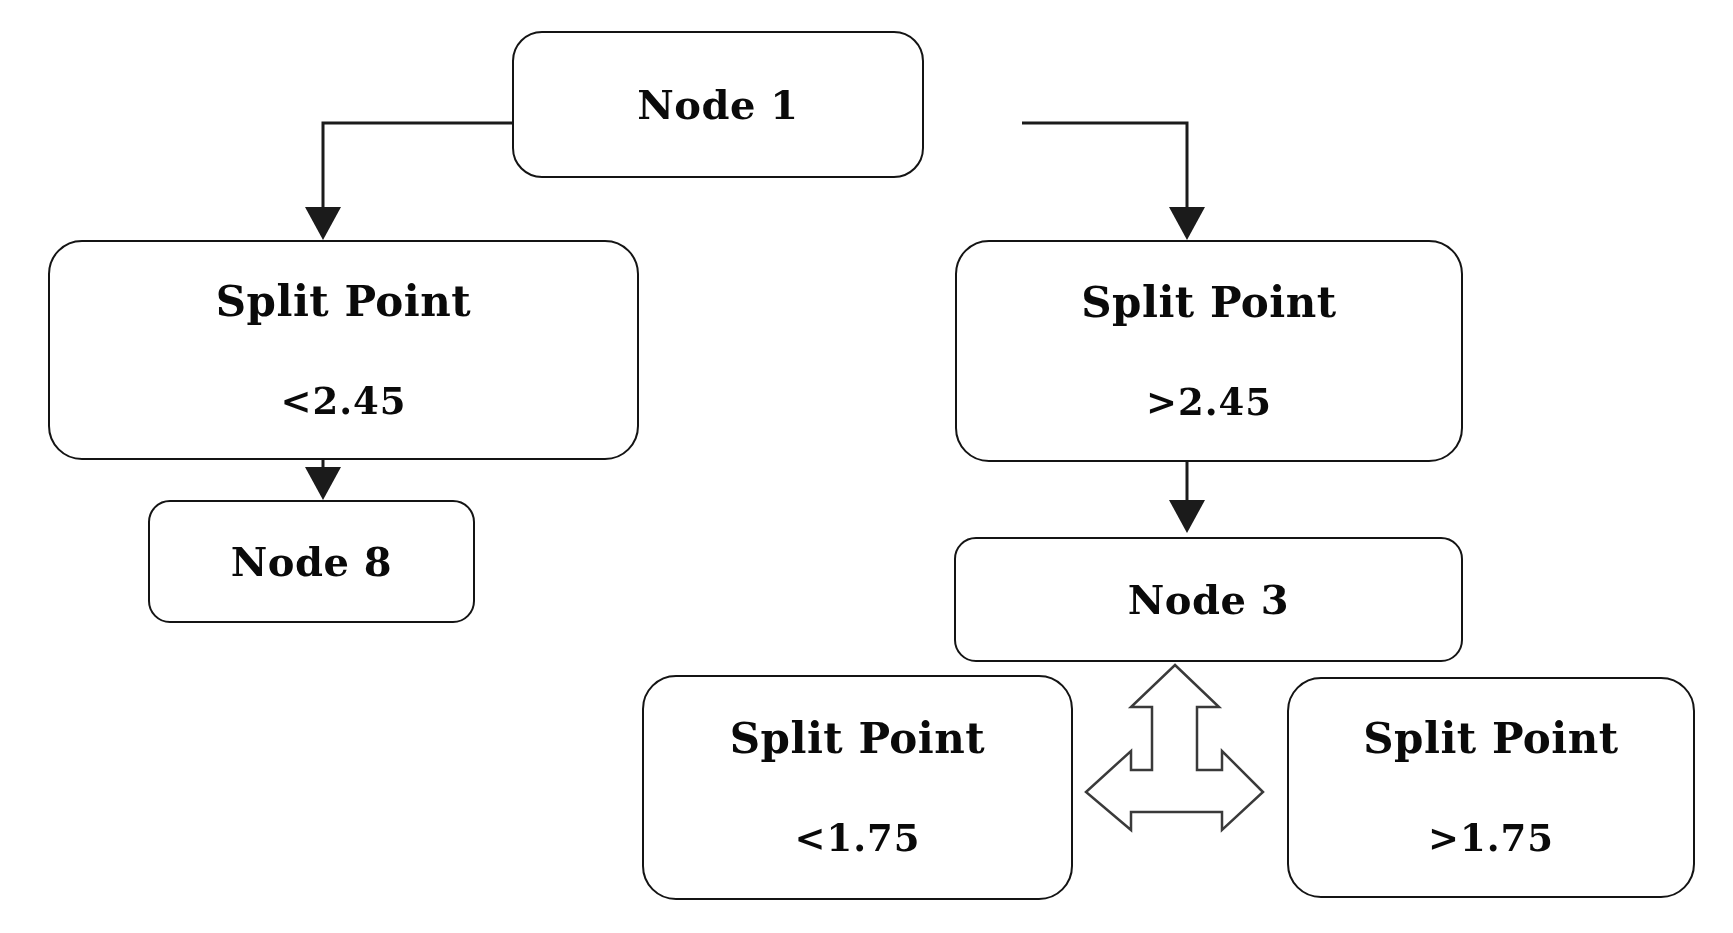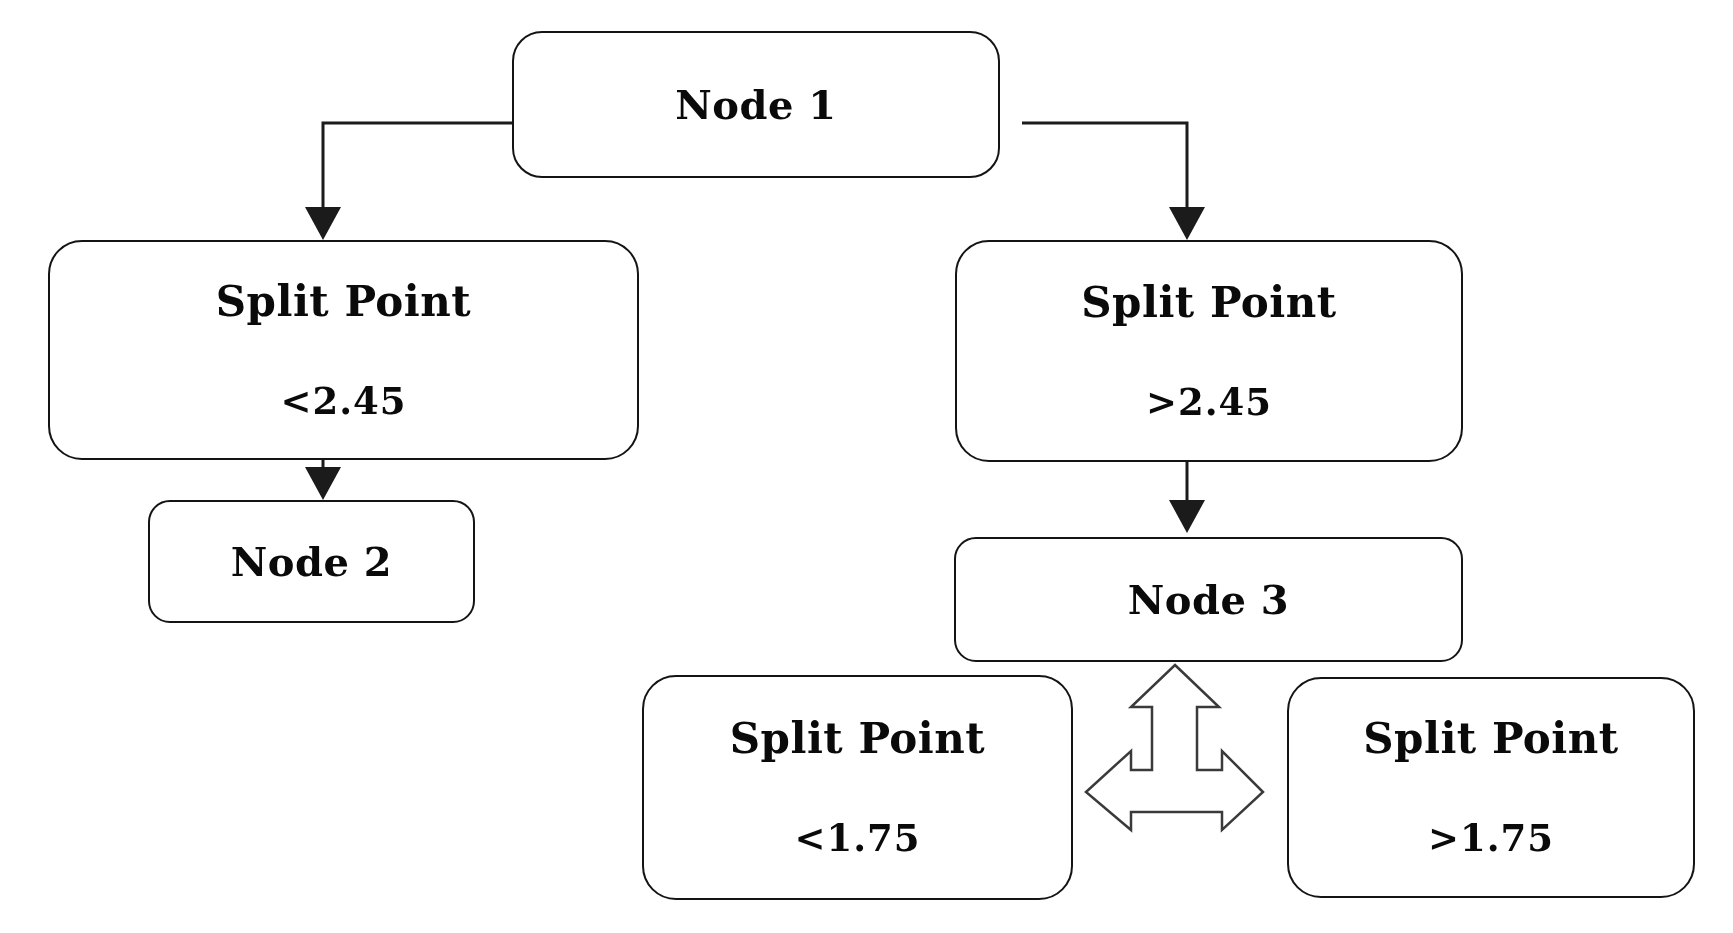--- a/index.html
+++ b/index.html
@@ -63,36 +63,36 @@
     </g>
 
     <path class="triarrow" d="M 1175,665
              L 1219,707 L 1197,707 L 1197,770 L 1222,770 L 1222,751
              L 1263,792
              L 1222,830 L 1222,812 L 1131,812 L 1131,830
              L 1086,792
              L 1131,751 L 1131,770 L 1152,770 L 1152,707 L 1131,707 Z"></path>
   </svg>
 
-  <div class="box r-md single" style="left:512px;top:31px;width:488px;height:147px;">
+  <div class="box r-md single" style="left:512px;top:31px;width:412px;height:147px;">
     <span>Node 1</span>
   </div>
 
   <div class="box r-lg split" style="left:48px;top:240px;width:591px;height:220px;">
     <span class="title">Split Point</span>
     <span class="value">&lt;2.45</span>
   </div>
 
   <div class="box r-lg split" style="left:955px;top:240px;width:508px;height:222px;">
     <span class="title">Split Point</span>
     <span class="value">&gt;2.45</span>
   </div>
 
   <div class="box r-sm single" style="left:148px;top:500px;width:327px;height:123px;">
-    <span>Node 2</span>
+    <span>Node 8</span>
   </div>
 
   <div class="box r-sm single" style="left:954px;top:537px;width:509px;height:125px;">
     <span>Node 3</span>
   </div>
 
   <div class="box r-lg split" style="left:642px;top:675px;width:431px;height:225px;">
     <span class="title">Split Point</span>
     <span class="value">&lt;1.75</span>
   </div>

